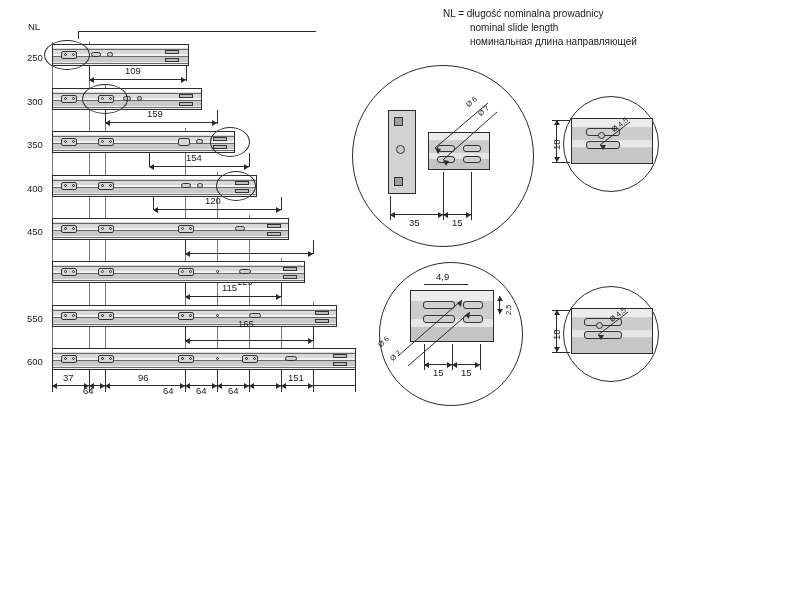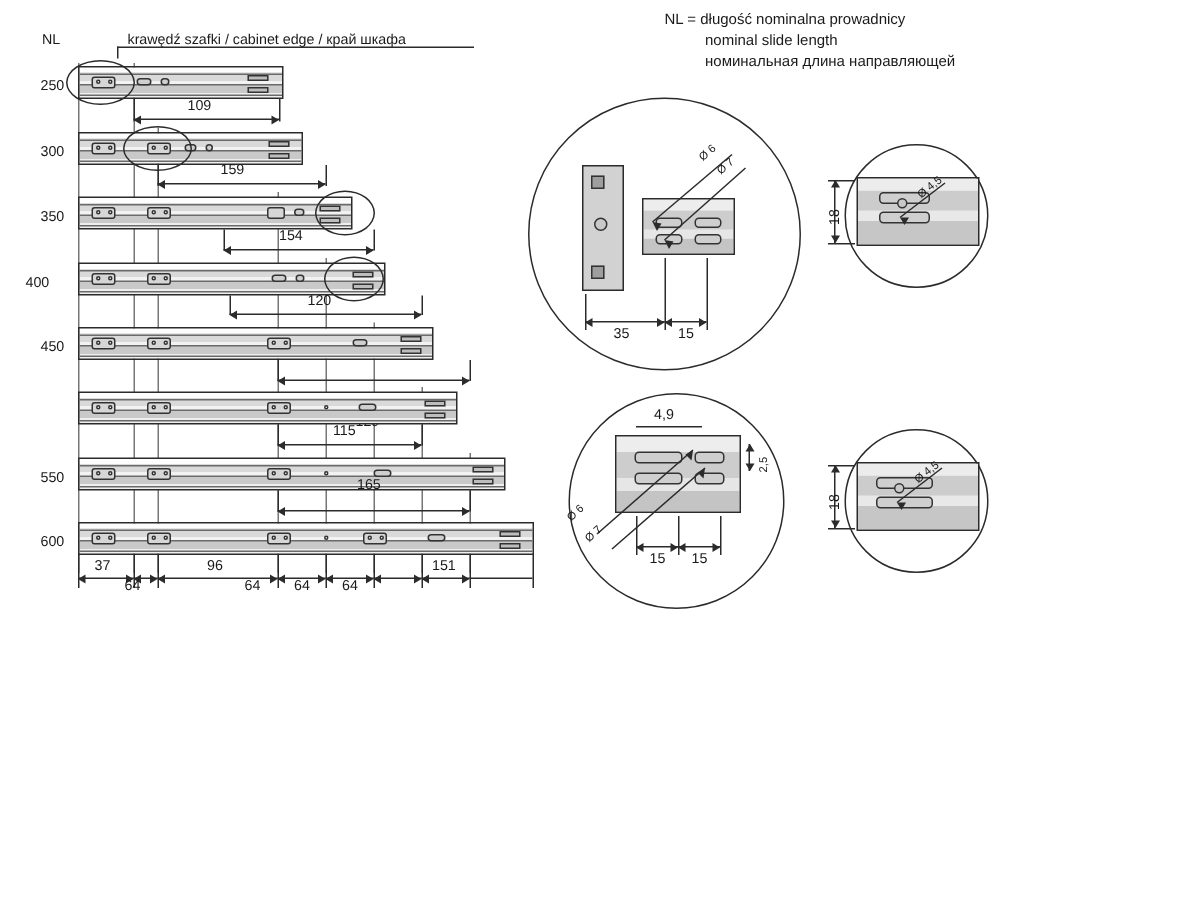--- a/index.html
+++ b/index.html
@@ -139,21 +139,20 @@
     border: 1px solid #2b2b2b;
   }
   svg.ov { position: absolute; left:0; top:0; width:800px; height:600px; overflow: visible; }
 </style>
 </head>
 <body>
 
 <div class="stage">
 
   <div class="lbl head" style="left:28px; top:22px;">NL</div>
-  <div class="lbl head" style="left:85px; top:22px;">krawędź szafki / cabinet edge / край шкафа</div>
 
   <div class="hline" style="left:78px; top:31px; width:238px;"></div>
   <div class="vline" style="left:78px; top:31px; height:8px;"></div>
 
   <div class="lbl note" style="left:443px; top:8px;">NL = długość nominalna prowadnicy</div>
   <div class="lbl note" style="left:470px; top:22px;">nominal slide length</div>
   <div class="lbl note" style="left:470px; top:36px;">номинальная длина направляющей</div>
 
   <div class="vline thin" style="left:52px; top:42px; height:340px; background:#777;"></div>
   <div class="vline thin" style="left:89px; top:42px; height:340px; background:#777;"></div>
@@ -220,21 +219,21 @@
     <div class="hole slot" style="left:143px; top:7px; width:7px; height:5px;"></div>
     <div class="hole" style="left:160px; top:5px; width:14px; height:4px;"></div>
     <div class="hole" style="left:160px; top:13px; width:14px; height:4px;"></div>
   </div>
   <div class="ellipse-hl" style="left:210px; top:127px; width:40px; height:30px;"></div>
   <div class="dimline" style="left:149px; top:166px; width:100px;"></div>
   <div class="vline" style="left:149px; top:153px; height:14px;"></div>
   <div class="vline" style="left:249px; top:153px; height:14px;"></div>
   <div class="lbl sz" style="left:186px; top:153px;">154</div>
 
-  <div class="lbl sz" style="left:17px; top:184px;">400</div>
+  <div class="lbl sz" style="left:27px; top:184px;">400</div>
   <div class="rail" style="left:52px; top:175px; width:205px; height:22px;">
     <div class="seam" style="top:4px;"></div>
     <div class="seam" style="top:11px;"></div>
     <div class="seam" style="top:18px;"></div>
     <div class="hole kslot" style="left:8px; top:6px; width:16px; height:8px;"></div>
     <div class="dot" style="left:11px; top:8px;"></div>
     <div class="dot" style="left:19px; top:8px;"></div>
     <div class="hole kslot" style="left:45px; top:6px; width:16px; height:8px;"></div>
     <div class="dot" style="left:48px; top:8px;"></div>
     <div class="dot" style="left:56px; top:8px;"></div>

